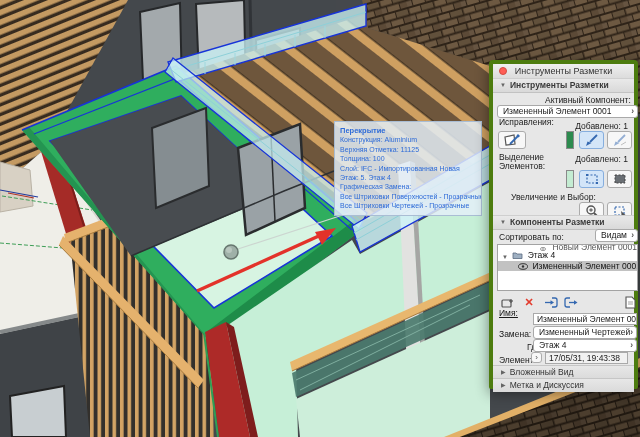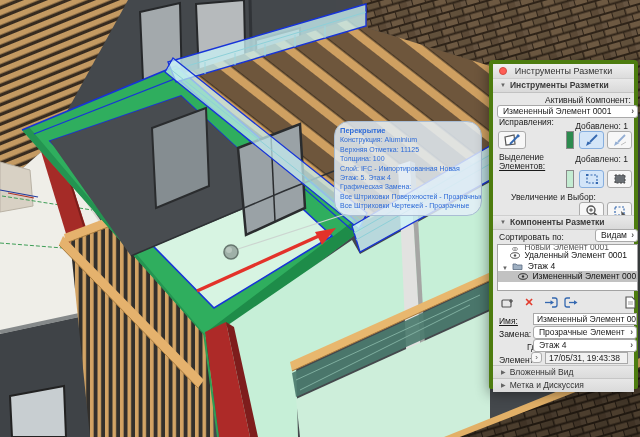--- a/index.html
+++ b/index.html
@@ -1,21 +1,21 @@
 <!DOCTYPE html>
 <html><head>
 <meta charset="utf-8">
 <style>
   html,body{margin:0;padding:0;background:#222;}
   #stage{position:relative;width:640px;height:437px;overflow:hidden;font-family:"Liberation Sans",sans-serif;background:#44484c;}
   .viewport{position:absolute;inset:0;}
   svg{display:block;}
   
   .tooltip{position:absolute;left:334px;top:121px;width:148px;padding:4px 5px;box-sizing:border-box;
-    background:rgba(228,238,248,.84);border:1px solid #a9bdd4;border-radius:15px;
+    background:rgba(228,238,248,.84);border:1px solid #a9bdd4;border-radius:0;
     color:#2f6cd8;font-size:7px;line-height:9.4px;white-space:nowrap;overflow:hidden;}
   .tooltip .tt-title{font-weight:bold;font-size:7.5px;}
   
   .panel{position:absolute;left:489px;top:60px;width:149px;height:329px;background:#e7e7e7;
     border:4px solid #4d7c0f;border-radius:4px 4px 2px 2px;box-sizing:border-box;
     box-shadow:0 4px 14px rgba(0,0,0,.45);font-size:8.5px;color:#1a1a1a;}
   .titlebar{position:absolute;left:0;top:0;right:0;height:14px;background:linear-gradient(#efefef,#dcdcdc);
     border-bottom:1px solid #b3b3b3;border-radius:4px 4px 0 0;text-align:center;font-size:9px;color:#333;line-height:14px;}
   .closebtn{position:absolute;left:6px;top:3px;width:8px;height:8px;border-radius:50%;
     background:#ff5d55;border:1px solid #d34b42;box-sizing:border-box;}
@@ -29,21 +29,21 @@
   .dd .chev{position:absolute;right:3px;top:0;color:#555;font-weight:bold;}
   .fld{position:absolute;height:12px;background:#fff;border:1px solid #a9a9a9;box-sizing:border-box;
     line-height:10px;padding:0 3px;overflow:hidden;white-space:nowrap;}
   .btn{position:absolute;width:25px;height:18px;background:#f7f7f7;border:1px solid #ababab;border-radius:3px;
     box-sizing:border-box;display:flex;align-items:center;justify-content:center;}
   .btn.active{background:#d3e5f8;border-color:#86aede;}
   .swatch{position:absolute;width:8px;height:18px;border:1px solid #8a8a8a;box-sizing:border-box;}
   .list{position:absolute;left:4px;top:180px;width:141px;height:47px;background:#fff;border:1px solid #a3a3a3;
     box-sizing:border-box;overflow:hidden;}
   .lrow{position:relative;height:10.5px;line-height:10.5px;white-space:nowrap;font-size:8.5px;color:#111;}
-  .lrow.partial{height:5px;line-height:4px;color:#555;}
+  .lrow.partial{height:5px;line-height:4px;color:#555;text-align:right;}
   .lrow.selected{background:#c2c2c2;}
   .lrow .ic{display:inline-block;vertical-align:-1px;margin-right:2px;}
   .tbar{position:absolute;left:4px;top:230px;width:141px;height:16px;}
   .tbtn{position:absolute;top:0;width:16px;height:16px;display:flex;align-items:center;justify-content:center;}
   .x-ic{color:#e23c2e;font-weight:bold;font-size:11px;line-height:11px;}
   .collhdr{position:absolute;left:0;right:0;height:13px;background:linear-gradient(#e7e7e7,#dadada);
     border-top:1px solid #c6c6c6;line-height:13px;color:#333;}
   .collhdr .tri{display:inline-block;margin:0 4px 0 8px;font-size:6px;color:#666;transform:translateY(-1px);}
 </style>
 </head>
@@ -237,21 +237,21 @@
     </div>
     <div class="btn" style="left:114px;top:67px;">
       <svg width="14" height="13" viewBox="0 0 14 13" style="opacity:.5">
         <line x1="5" y1="8" x2="12" y2="1" stroke="#3468b0" stroke-width="1.8"></line>
         <polygon points="1,12 2.5,7.5 6.5,9" fill="#3468b0"></polygon>
         <line x1="8" y1="11" x2="13" y2="8" stroke="#888888" stroke-width="1"></line>
       </svg>
     </div>
 
     <div class="lbl" style="left:6px;top:88px;">Выделение</div>
-    <div class="lbl" style="left:6px;top:97px;text-decoration:underline;">Элементов:</div>
+    <div class="lbl" style="left:6px;top:97px;">Элементов:</div>
     <div class="rlbl" style="top:90px;">Добавлено: 1</div>
 
     <div class="swatch" style="left:73px;top:106px;background:#c4ecd2;"></div>
     <div class="btn active" style="left:86px;top:106px;">
       <svg width="14" height="12" viewBox="0 0 14 12">
         <rect x="2" y="2" width="10" height="8" fill="none" stroke="#3468b0" stroke-width="1.2" stroke-dasharray="2 1.5"></rect>
         <rect x="1" y="1" width="2" height="2" fill="#3468b0"></rect>
           <rect x="11" y="9" width="2" height="2" fill="#3468b0"></rect>
       </svg>
     </div>
@@ -287,27 +287,20 @@
       <span class="chev">›</span>
     </div>
 
     <div class="list">
       <div class="lrow partial">
         <span class="ic" style="margin-left:12px;"><svg width="10" height="4" viewBox="0 0 10 7">
               <ellipse cx="5" cy="3.5" rx="4.5" ry="2.8" fill="none" stroke="#555" stroke-width="1"></ellipse>
               <circle cx="5" cy="3.5" r="1.2" fill="#555"></circle>
             </svg></span>
         <span>Новый Элемент 0001</span>
-      </div>
-      <div class="lrow">
-        <span class="ic" style="margin-left:12px;"><svg width="10" height="7" viewBox="0 0 10 7">
-              <ellipse cx="5" cy="3.5" rx="4.5" ry="2.8" fill="none" stroke="#555" stroke-width="1"></ellipse>
-              <circle cx="5" cy="3.5" r="1.2" fill="#555"></circle>
-            </svg></span>
-        <span>Удаленный Элемент 0001</span>
       </div>
       <div class="lrow">
         <span class="ic" style="margin-left:4px;font-size:6px;color:#666;">▼</span>
         <span class="ic"><svg width="11" height="8" viewBox="0 0 11 8">
               <path d="M1,2 h3 l1,1 h5 v4.5 h-9 z" fill="#9fb0c2" stroke="#5b6b80" stroke-width="0.8"></path>
             </svg></span>
         <span>Этаж 4</span>
       </div>
       <div class="lrow selected">
         <span class="ic" style="margin-left:20px;"><svg width="10" height="7" viewBox="0 0 10 7">
@@ -345,26 +338,26 @@
       </div>
       <div class="tbtn" style="left:125px;">
         <svg width="11" height="13" viewBox="0 0 11 13">
           <path d="M1,1 h6 l3,3 v8 h-9 z" fill="#ffffff" stroke="#555" stroke-width="1.1"></path>
           <line x1="3" y1="6" x2="8" y2="6" stroke="#888" stroke-width="0.8"></line>
           <line x1="3" y1="8" x2="8" y2="8" stroke="#888" stroke-width="0.8"></line>
         </svg>
       </div>
     </div>
 
-    <div class="lbl" style="left:6px;top:252px;text-decoration:underline;">Имя:</div>
+    <div class="lbl" style="left:6px;top:244px;text-decoration:underline;">Имя:</div>
     <div class="fld" style="left:40px;top:249px;width:104px;">Измененный Элемент 0001</div>
 
     <div class="lbl" style="left:6px;top:265px;">Замена:</div>
     <div class="dd" style="left:40px;top:262px;width:104px;">
-      <span>Прозрачные Элемент</span>
+      <span>Измененный Чертежей</span>
       <span class="chev">›</span>
     </div>
 
     <div class="lbl" style="left:6px;top:278px;margin-left:28px;">Где:</div>
     <div class="dd" style="left:40px;top:275px;width:104px;">
       <span>Этаж 4</span>
       <span class="chev">›</span>
     </div>
 
     <div class="lbl" style="left:6px;top:291px;">Элемент</div>

